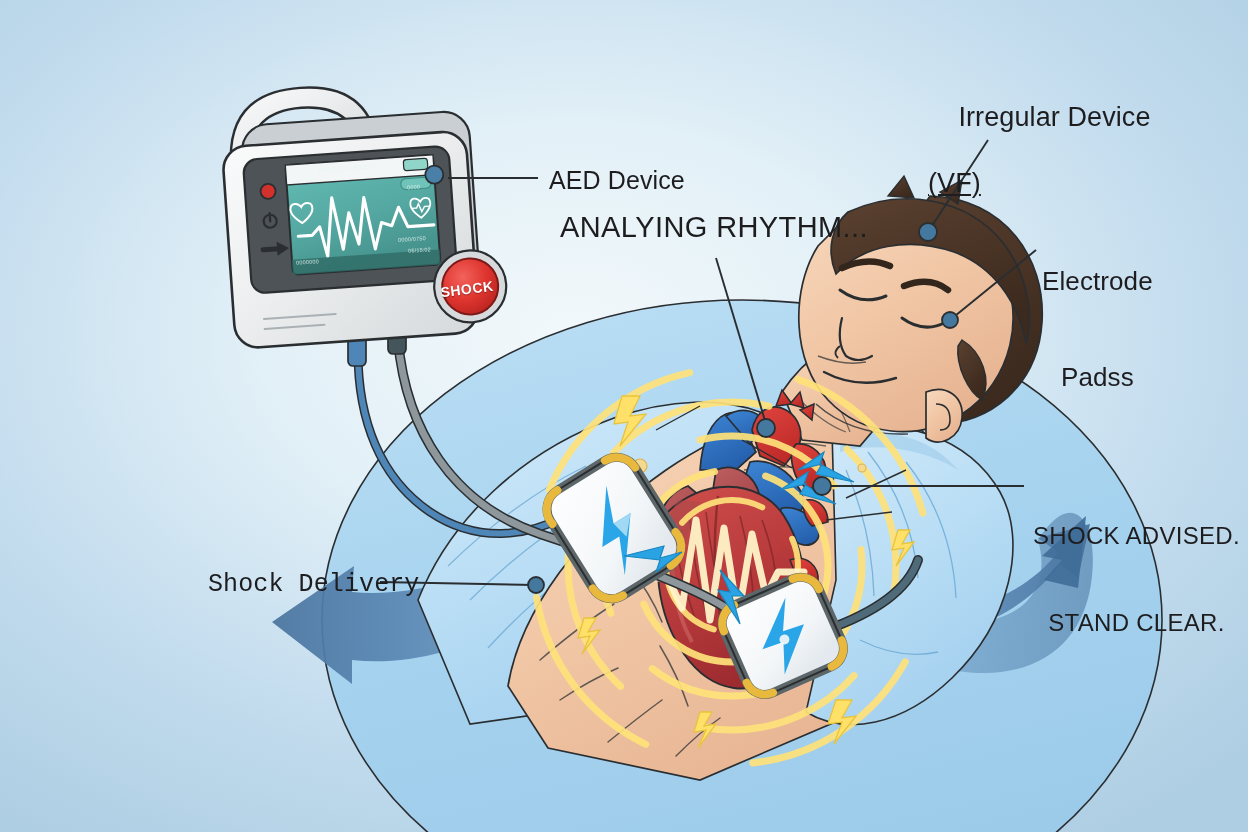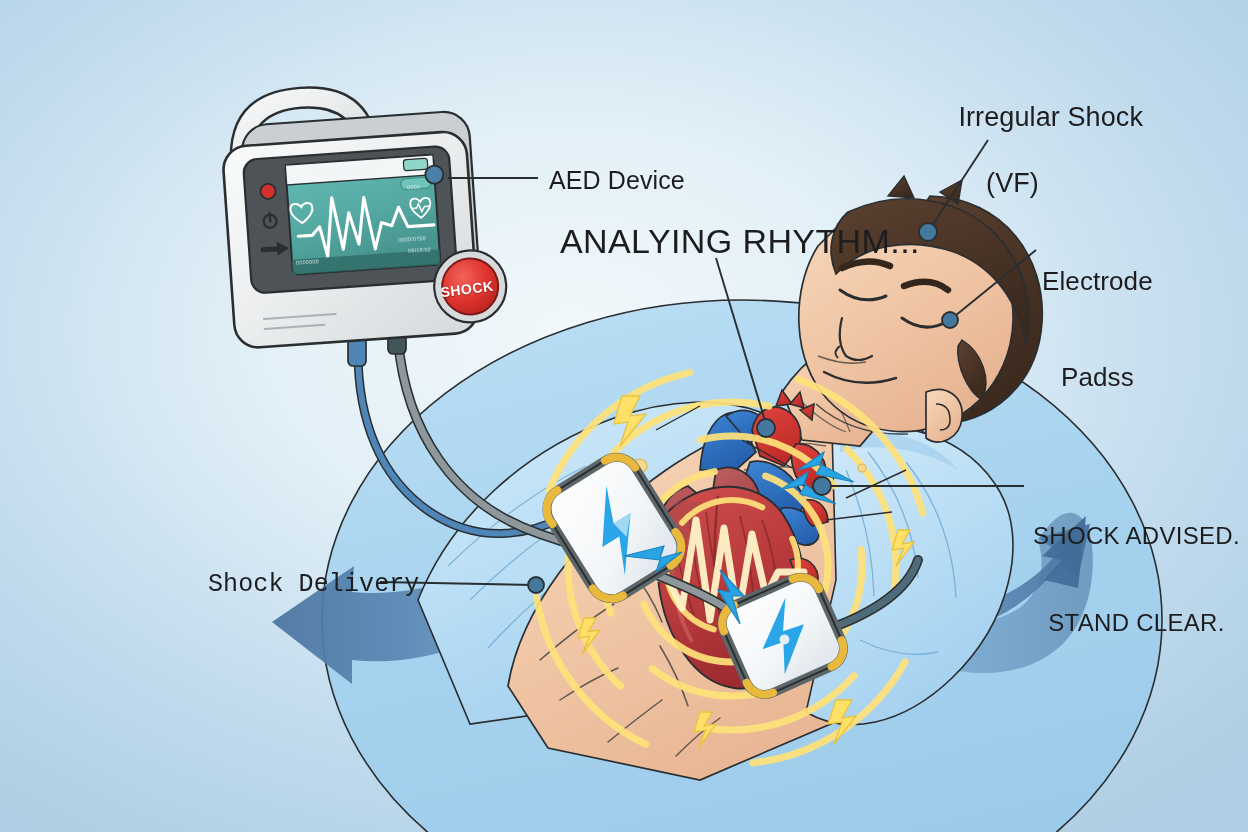--- a/index.html
+++ b/index.html
@@ -10,24 +10,24 @@
     background:#b2d3e6;
   }
   #stage{position:relative;width:1248px;height:832px;overflow:hidden;}
   #stage svg.layer{position:absolute;left:0;top:0;width:1248px;height:832px;}
   .lbl{
     position:absolute;color:#1d1d1f;letter-spacing:.1px;
     font-family:"Liberation Sans","DejaVu Sans",sans-serif;
     white-space:pre;line-height:1.22;text-align:center;
   }
   #lbl-irregular{left:928px;top:68px;font-size:27px;text-align:left;}
-  #lbl-irregular .l2{display:block;text-align:center;padding-right:46px;}
+  #lbl-irregular .l2{display:block;padding-right:46px;text-decoration:underline;}
   #lbl-electrode{left:1042px;top:203px;font-size:26px;}
   #lbl-aed{left:549px;top:165px;font-size:25px;}
-  #lbl-analysing{left:560px;top:221px;font-size:34px;letter-spacing:.4px;}
+  #lbl-analysing{left:560px;top:210px;font-size:29px;letter-spacing:.4px;}
   #lbl-shockadv{left:1033px;top:462px;font-size:24px;letter-spacing:.3px;}
   #lbl-shockdel{left:208px;top:570px;font-size:25px;font-family:Liberation Mono, monospace;}
   .shockbtn-text{
     position:absolute;left:437px;top:281px;width:60px;text-align:center;
     font-size:14px;font-weight:bold;color:#ffffff;
     transform:rotate(-7deg);letter-spacing:.5px;
     text-shadow:0 1px 1px rgba(0,0,0,.35);
     font-family:"Liberation Sans","DejaVu Sans",sans-serif;
   }
   .screenline{
@@ -466,21 +466,21 @@
       <circle cx="822" cy="486" r="9"></circle>
       <circle cx="536" cy="585" r="8"></circle>
     </g>
   </svg>
 
   <div class="lbl" id="lbl-aed">AED Device</div>
 
   <div class="lbl" id="lbl-analysing">ANALYING RHYTHM...</div>
 
   <div class="lbl" id="lbl-irregular">
-    <span class="l1">Irregular Shock</span>
+    <span class="l1">Irregular Device</span>
     <span class="l2">(VF)</span>
   </div>
 
   <div class="lbl" id="lbl-shockadv">
     <div>SHOCK ADVISED.</div>
     <div>STAND CLEAR.</div>
   </div>
 
   <div class="lbl" id="lbl-electrode">
     <div>Electrode</div>

